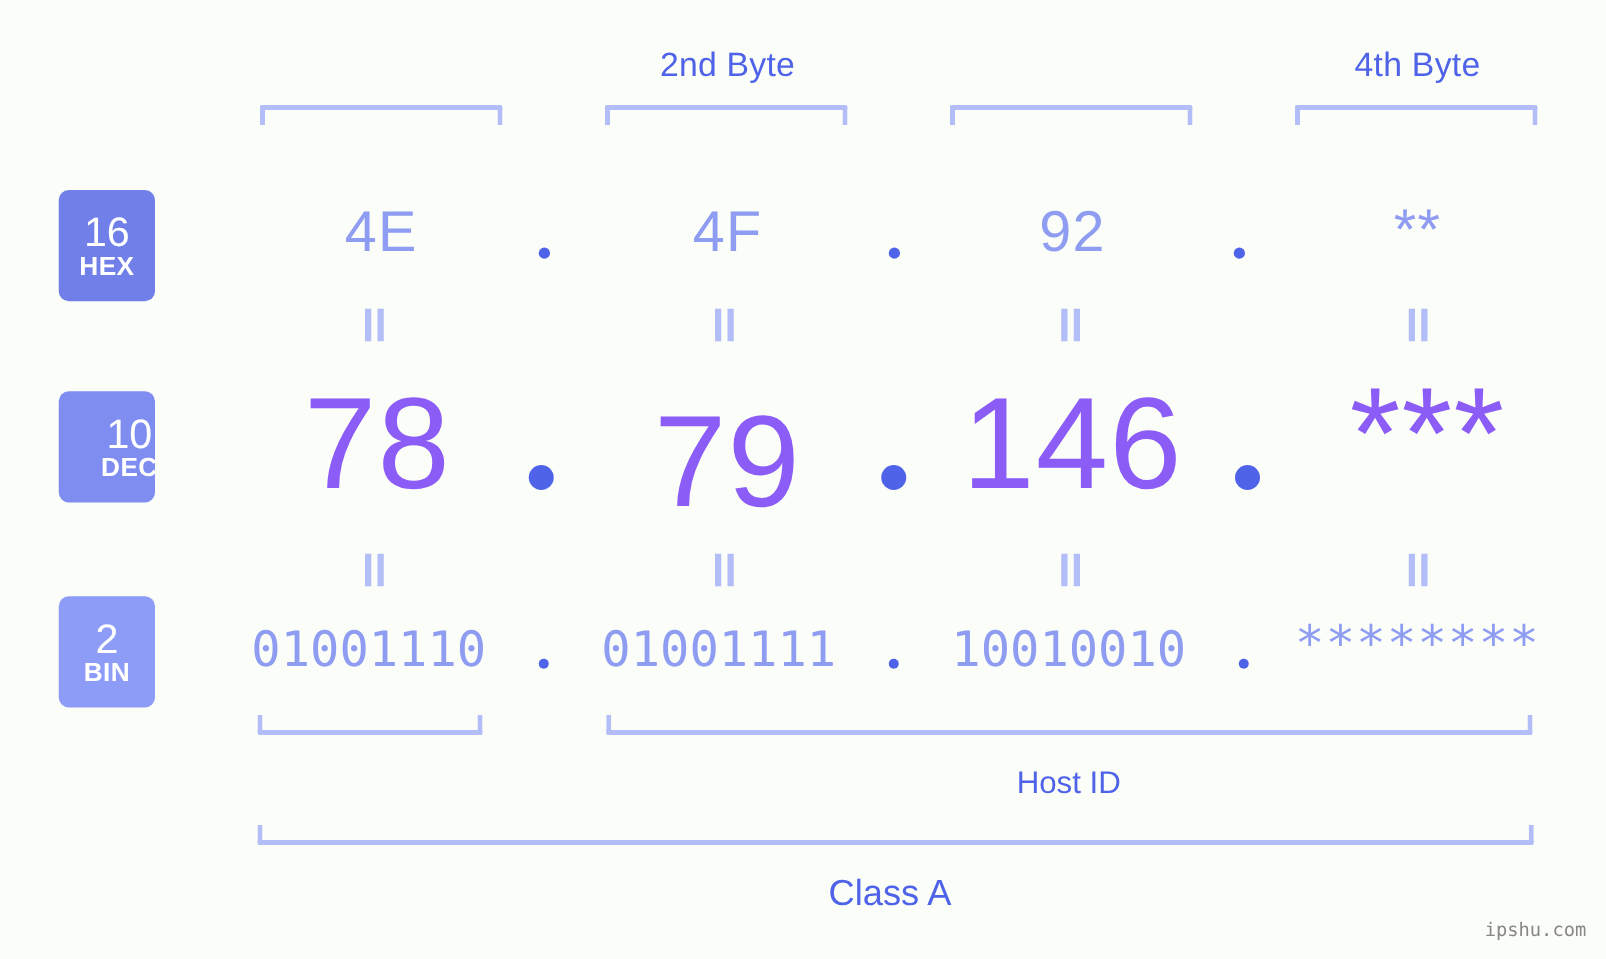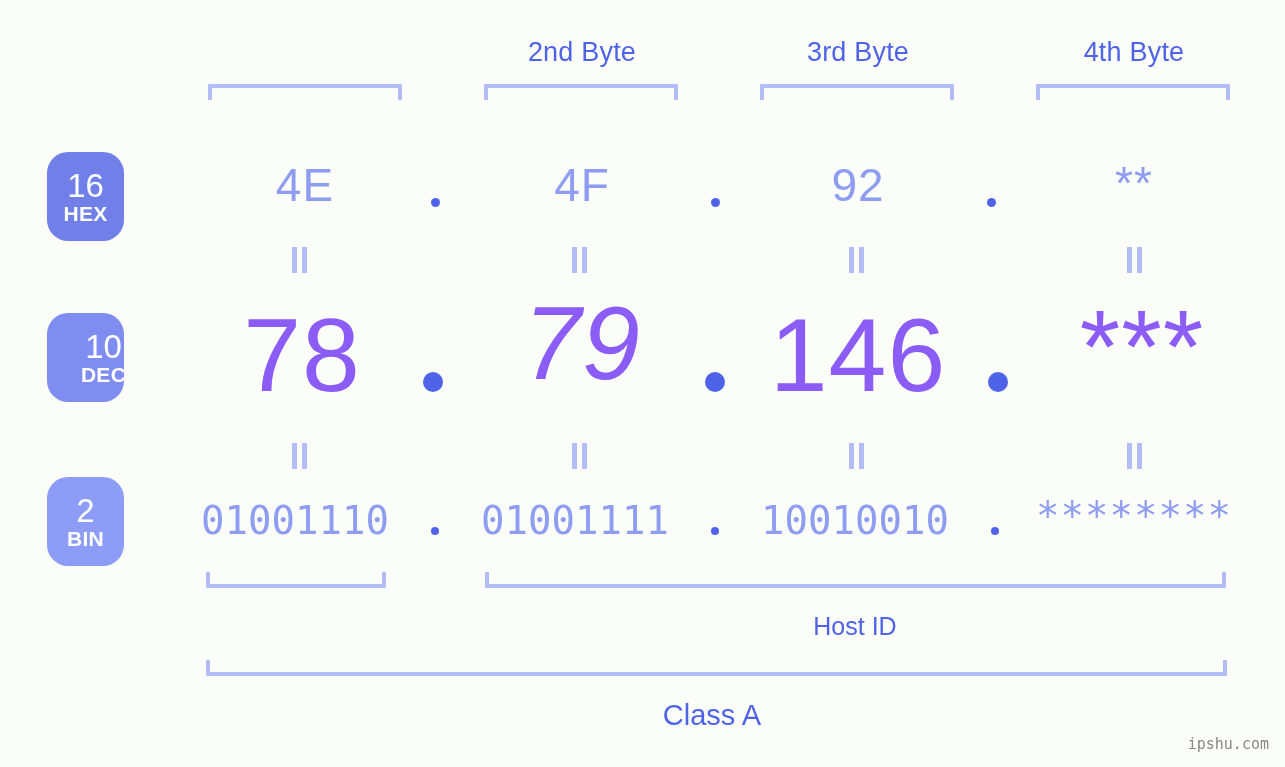--- a/index.html
+++ b/index.html
@@ -48,21 +48,21 @@
     border-right: 4px solid #b3bdf7;
     height: 16px;
     border-radius: 0 0 2px 2px;
   }
 
   
   .badge {
     position: absolute;
     left: 47px;
     width: 77px;
-    border-radius: 21px;
+    border-radius: 8px;
     color: #ffffff;
     text-align: center;
     display: flex;
     flex-direction: column;
     align-items: center;
     justify-content: center;
   }
   .badge .num {
     font-size: 33px;
     line-height: 34px;
@@ -162,21 +162,20 @@
     color: #888888;
     letter-spacing: 0px;
   }
 </style>
 </head>
 <body>
 
 <div id="root">
 
   <div class="byte-label" style="left:484px; width:196px;">2nd Byte</div>
-  <div class="byte-label" style="left:760px; width:196px;">3rd Byte</div>
   <div class="byte-label" style="left:1036px; width:196px;">4th Byte</div>
 
   <div class="bracket-down" style="left:208px; width:194px; top:84px;"></div>
   <div class="bracket-down" style="left:484px; width:194px; top:84px;"></div>
   <div class="bracket-down" style="left:760px; width:194px; top:84px;"></div>
   <div class="bracket-down" style="left:1036px; width:194px; top:84px;"></div>
 
   <div class="badge" style="top:152px; height:89px; background:#7080e8;">
     <div class="num">16</div>
     <div class="abbr">HEX</div>
@@ -210,21 +209,21 @@
   </div>
 
   <div class="badge" style="top:313px; height:89px; background:#7f8df0;padding-left:36px;">
     <div class="num">10</div>
     <div class="abbr">DEC</div>
   </div>
 
   <div class="row-values">
     <div class="cell dec-val" style="left:182px; width:240px; top:300px;">78</div>
     <div class="dot dot-dec" style="left:423px; top:372px;"></div>
-    <div class="cell dec-val" style="left:462px; width:240px; top:288px;font-style:italic;">79</div>
+    <div class="cell dec-val" style="left:462px; width:240px; top:315px;">79</div>
     <div class="dot dot-dec" style="left:705px; top:372px;"></div>
     <div class="cell dec-val" style="left:738px; width:240px; top:300px;">146</div>
     <div class="dot dot-dec" style="left:988px; top:372px;"></div>
     <div class="cell dec-val" style="left:1022px; width:240px; top:292px;">***</div>
   </div>
 
   <div class="eq" style="left:292px; top:443px;">
     <span class="a"></span>
       <span class="b"></span>
   </div>

